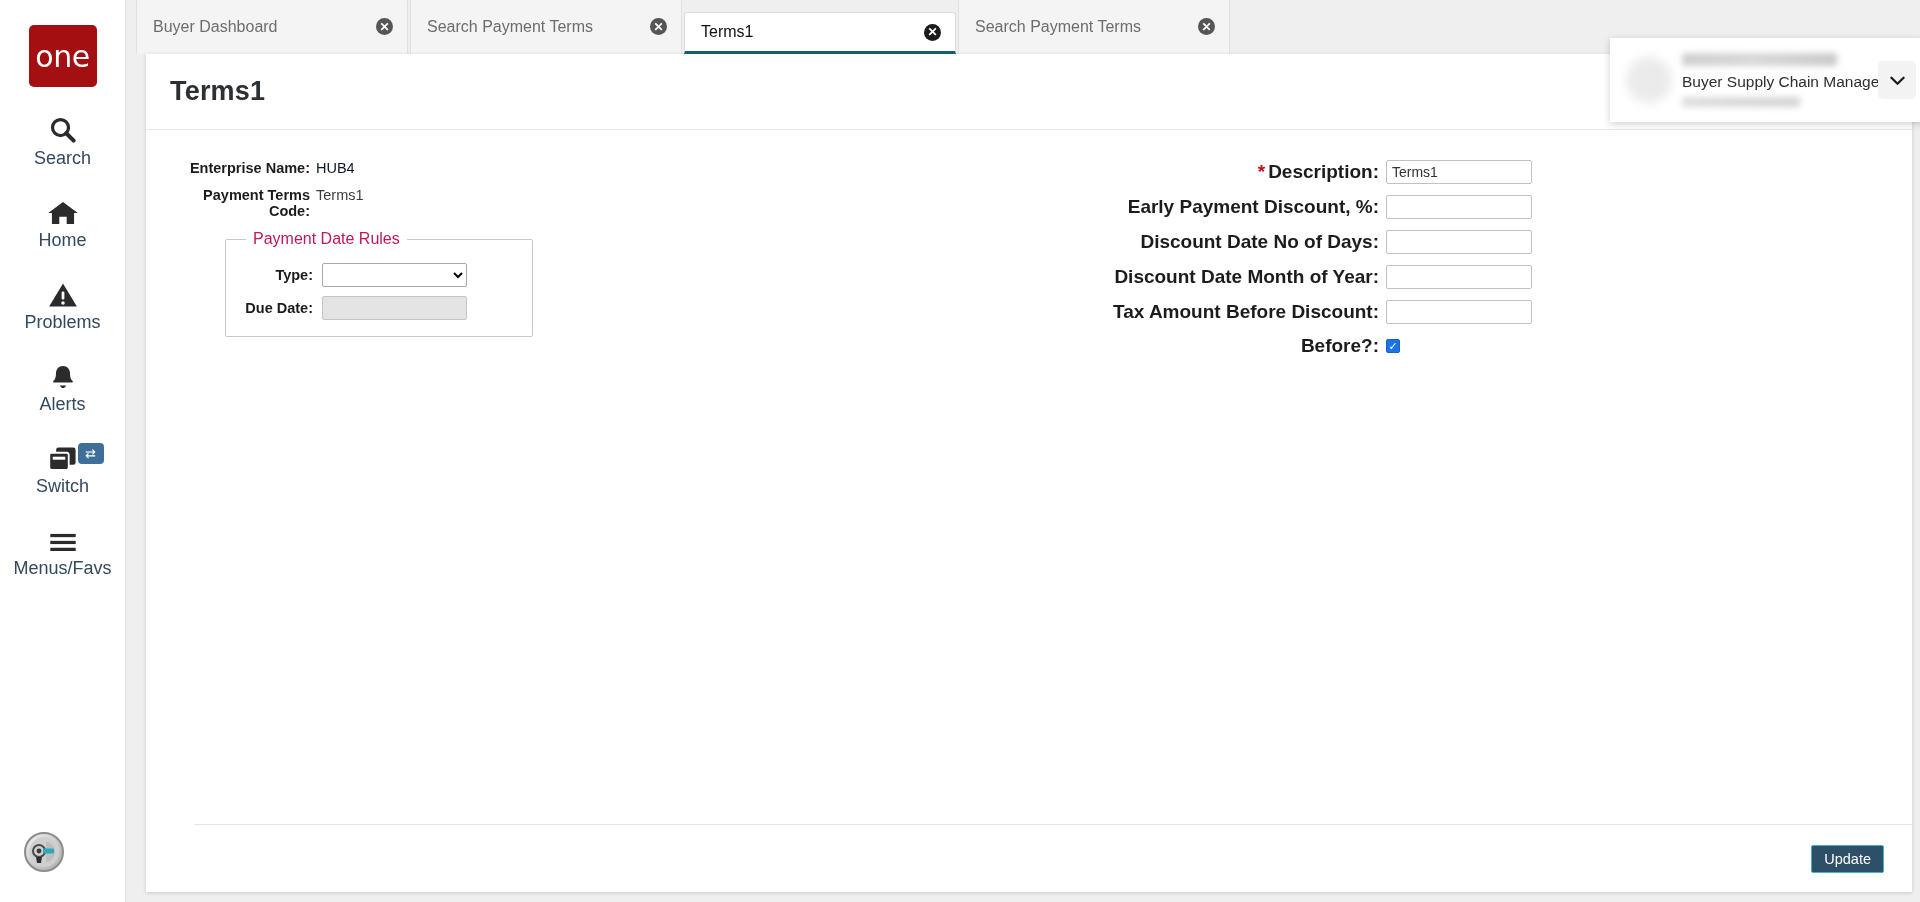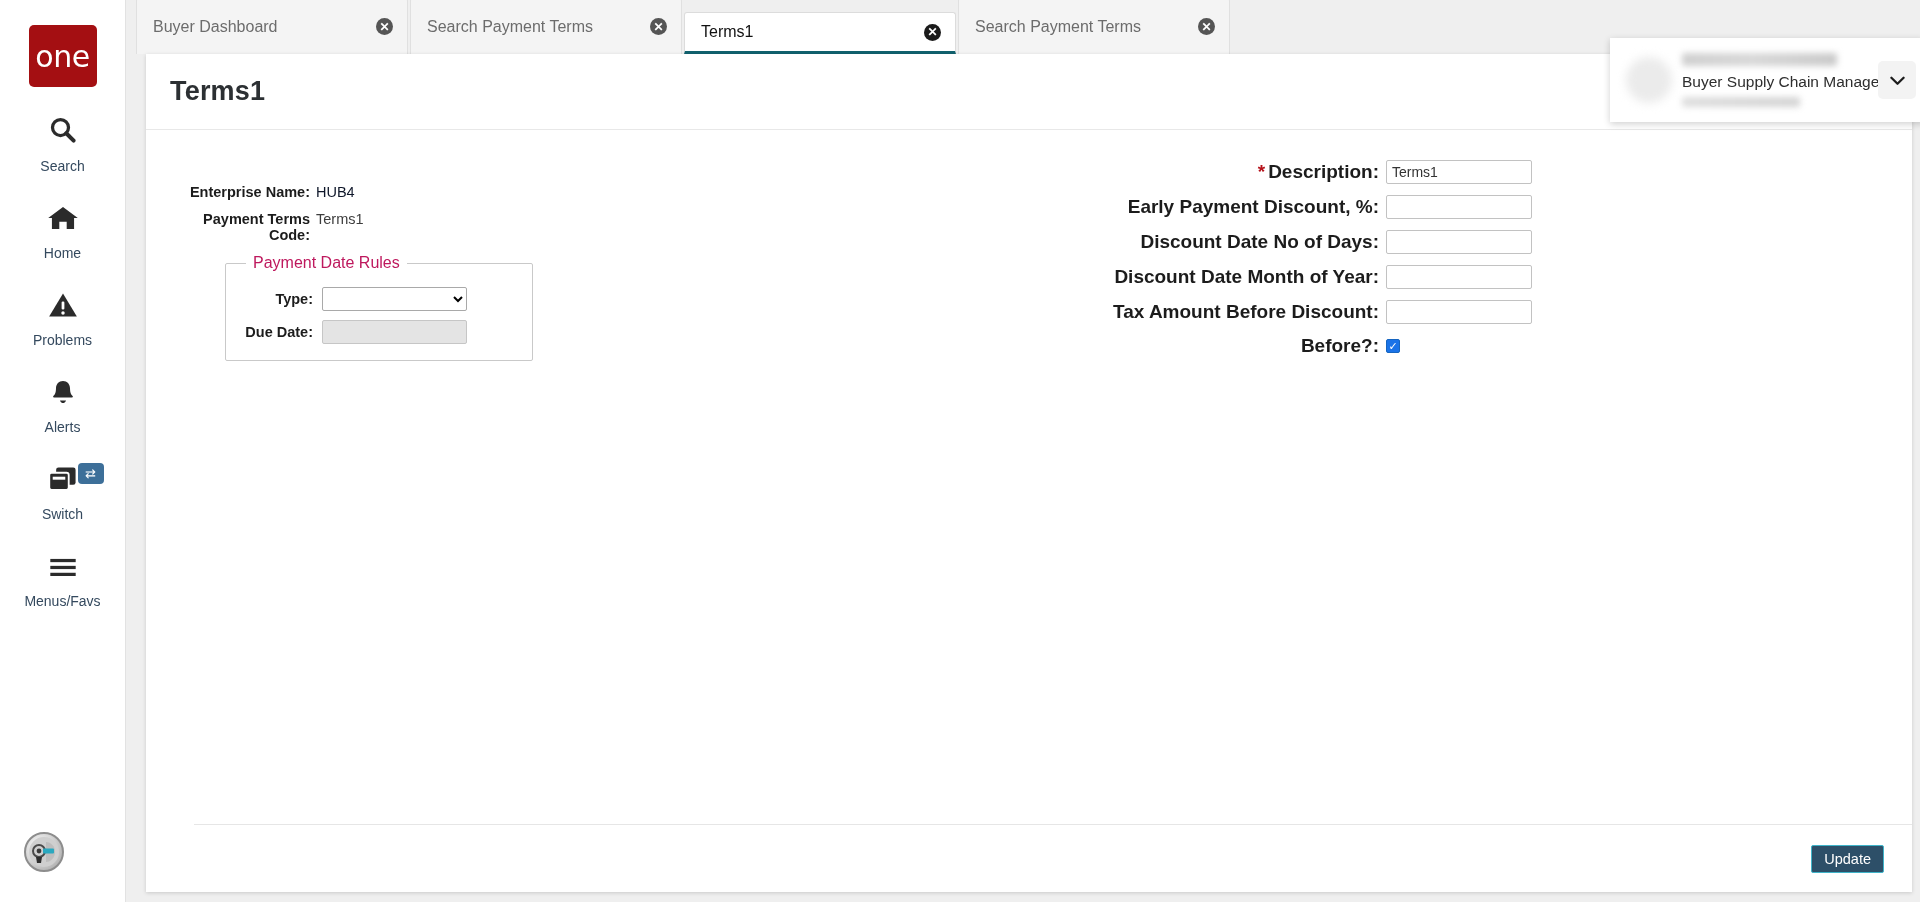--- a/index.html
+++ b/index.html
@@ -27,21 +27,21 @@
     color: #fff; font-size: 30px; letter-spacing: -0.5px;
     font-family: "DejaVu Sans", sans-serif; font-weight: 400;
   }
   .nav-item {
     width: 126px; margin-top: 24px;
     display: flex; flex-direction: column; align-items: center;
     cursor: pointer; position: relative;
   }
   .nav-item .ico { height: 34px; display: flex; align-items: flex-end; justify-content: center; }
   .nav-item .lbl {
-    font-size: 14px; color: #34495e; margin-top: 13px;
+    font-size: 18px; color: #34495e; margin-top: 3px;
     font-family: "Liberation Sans", sans-serif;
   }
   .switch-badge {
     position: absolute; right: 22px; top: 4px;
     width: 26px; height: 21px; border-radius: 4px;
     background: #3d6f99; color: #fff;
     display: flex; align-items: center; justify-content: center;
     font-size: 13px; line-height: 1;
   }
   .bot-avatar {
@@ -151,21 +151,21 @@
   .chev-btn {
     width: 38px; height: 38px; border-radius: 5px;
     background: #f3f3f3; border: none; cursor: pointer; flex: 0 0 38px;
     display: flex; align-items: center; justify-content: center;
     font-size: 15px; color: #222;
   }
 
   
   .form-body { flex: 1; display: flex; padding: 30px 0 0 0; min-height: 0; }
   .col { flex: 1; }
-  .col-left { padding-left: 22px; margin-top: 24px; }
+  .col-left { padding-left: 22px; }
   .col-right { padding-right: 380px; }
 
   .kv { display: flex; align-items: baseline; margin-bottom: 11px; }
   .kv .k {
     width: 148px; text-align: right; font-size: 14.5px;
     font-weight: bold; color: #1c1c1c; padding-right: 6px;
   }
   .kv .v { font-size: 14.5px; color: #3d3d3d; }
   .kv .v.link { color: #0f172a; cursor: pointer; }
 

